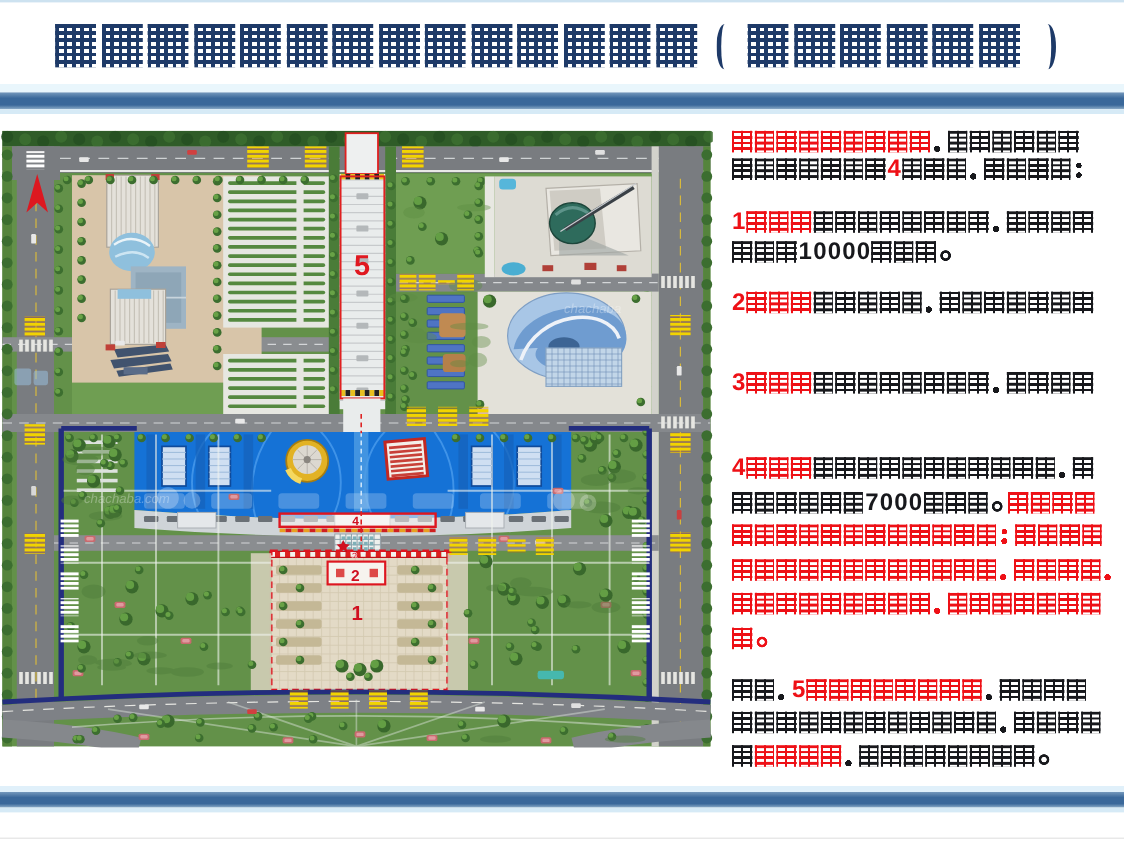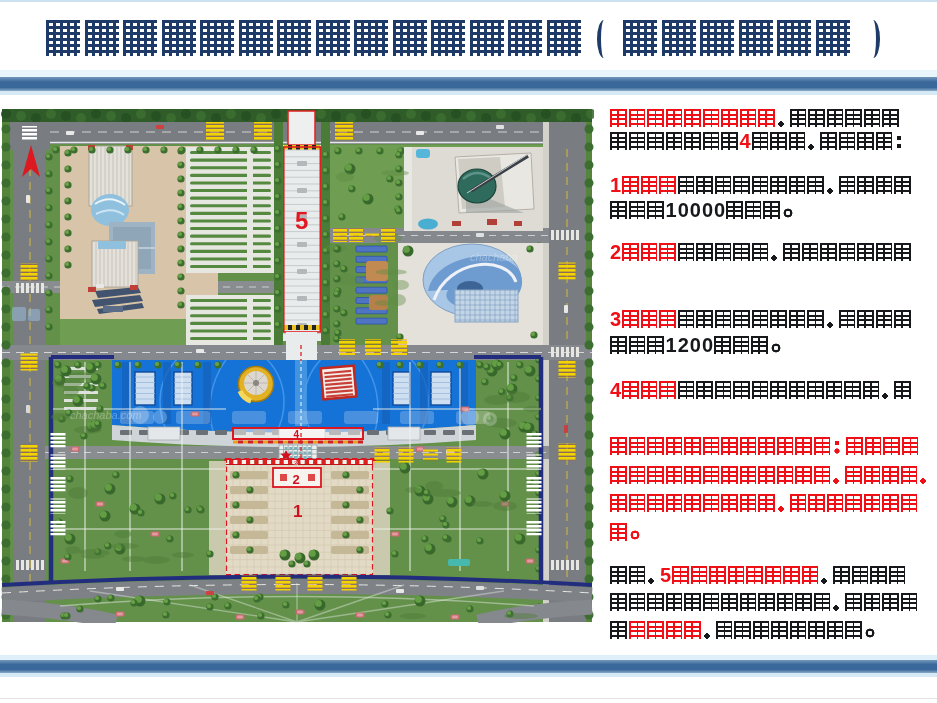--- a/index.html
+++ b/index.html
@@ -1182,22 +1182,22 @@
         <rect x="28" y="200" width="12" height="12" rx="2"></rect>
       </g>
 </svg>
 
 <div class="ln" style="left:610px;top:105px"><i class="r"></i><i class="r"></i><i class="r"></i><i class="r"></i><i class="r"></i><i class="r"></i><i class="r"></i><i class="r"></i><i class="r"></i><i class="ck"></i><i class="k"></i><i class="k"></i><i class="k"></i><i class="k"></i><i class="k"></i><i class="k"></i></div>
 <div class="ln" style="left:610px;top:128px"><i class="k"></i><i class="k"></i><i class="k"></i><i class="k"></i><i class="k"></i><i class="k"></i><i class="k"></i><b class="dr">4</b><i class="k"></i><i class="k"></i><i class="k"></i><i class="ck"></i><i class="k"></i><i class="k"></i><i class="k"></i><i class="k"></i><i class="jk"></i></div>
 <div class="ln" style="left:610px;top:172px"><b class="dr">1</b><i class="r"></i><i class="r"></i><i class="r"></i><i class="k"></i><i class="k"></i><i class="k"></i><i class="k"></i><i class="k"></i><i class="k"></i><i class="k"></i><i class="k"></i><i class="ck"></i><i class="k"></i><i class="k"></i><i class="k"></i><i class="k"></i></div>
 <div class="ln" style="left:610px;top:197px"><i class="k"></i><i class="k"></i><i class="k"></i><b class="dk">1</b><b class="dk">0</b><b class="dk">0</b><b class="dk">0</b><b class="dk">0</b><i class="k"></i><i class="k"></i><i class="k"></i><i class="ok"></i></div>
 <div class="ln" style="left:610px;top:239px"><b class="dr">2</b><i class="r"></i><i class="r"></i><i class="r"></i><i class="k"></i><i class="k"></i><i class="k"></i><i class="k"></i><i class="k"></i><i class="ck"></i><i class="k"></i><i class="k"></i><i class="k"></i><i class="k"></i><i class="k"></i><i class="k"></i><i class="k"></i></div>
 <div class="ln" style="left:610px;top:306px"><b class="dr">3</b><i class="r"></i><i class="r"></i><i class="r"></i><i class="k"></i><i class="k"></i><i class="k"></i><i class="k"></i><i class="k"></i><i class="k"></i><i class="k"></i><i class="k"></i><i class="ck"></i><i class="k"></i><i class="k"></i><i class="k"></i><i class="k"></i></div>
-<div class="ln" style="left:610px;top:332px"><i class="k"></i><i class="k"></i><i class="k"></i><b class="dk">1</b><b class="dk">2</b><b class="dk">0</b><b class="dk">0</b><i class="k"></i><i class="k"></i><i class="k"></i><i class="ok"></i></div>
 <div class="ln" style="left:610px;top:377px"><b class="dr">4</b><i class="r"></i><i class="r"></i><i class="r"></i><i class="k"></i><i class="k"></i><i class="k"></i><i class="k"></i><i class="k"></i><i class="k"></i><i class="k"></i><i class="k"></i><i class="k"></i><i class="k"></i><i class="k"></i><i class="ck"></i><i class="k"></i></div>
+<div class="ln" style="left:610px;top:406px"><i class="k"></i><i class="k"></i><i class="k"></i><i class="k"></i><i class="k"></i><i class="k"></i><b class="dk">7</b><b class="dk">0</b><b class="dk">0</b><b class="dk">0</b><i class="k"></i><i class="k"></i><i class="k"></i><i class="ok"></i><i class="r"></i><i class="r"></i><i class="r"></i><i class="r"></i></div>
 <div class="ln" style="left:610px;top:433px"><i class="r"></i><i class="r"></i><i class="r"></i><i class="r"></i><i class="r"></i><i class="r"></i><i class="r"></i><i class="r"></i><i class="r"></i><i class="r"></i><i class="r"></i><i class="r"></i><i class="sr"></i><i class="r"></i><i class="r"></i><i class="r"></i><i class="r"></i></div>
 <div class="ln" style="left:610px;top:462px"><i class="r"></i><i class="r"></i><i class="r"></i><i class="r"></i><i class="r"></i><i class="r"></i><i class="r"></i><i class="r"></i><i class="r"></i><i class="r"></i><i class="r"></i><i class="r"></i><i class="cr"></i><i class="r"></i><i class="r"></i><i class="r"></i><i class="r"></i><i class="cr"></i></div>
 <div class="ln" style="left:610px;top:490px"><i class="r"></i><i class="r"></i><i class="r"></i><i class="r"></i><i class="r"></i><i class="r"></i><i class="r"></i><i class="r"></i><i class="r"></i><i class="cr"></i><i class="r"></i><i class="r"></i><i class="r"></i><i class="r"></i><i class="r"></i><i class="r"></i><i class="r"></i></div>
 <div class="ln" style="left:610px;top:519px"><i class="r"></i><i class="orr"></i></div>
 <div class="ln" style="left:610px;top:562px"><i class="k"></i><i class="k"></i><i class="ck"></i><b class="dr">5</b><i class="r"></i><i class="r"></i><i class="r"></i><i class="r"></i><i class="r"></i><i class="r"></i><i class="r"></i><i class="r"></i><i class="ck"></i><i class="k"></i><i class="k"></i><i class="k"></i><i class="k"></i></div>
 <div class="ln" style="left:610px;top:589px"><i class="k"></i><i class="k"></i><i class="k"></i><i class="k"></i><i class="k"></i><i class="k"></i><i class="k"></i><i class="k"></i><i class="k"></i><i class="k"></i><i class="k"></i><i class="k"></i><i class="ck"></i><i class="k"></i><i class="k"></i><i class="k"></i><i class="k"></i></div>
 <div class="ln" style="left:610px;top:617px"><i class="k"></i><i class="r"></i><i class="r"></i><i class="r"></i><i class="r"></i><i class="ck"></i><i class="k"></i><i class="k"></i><i class="k"></i><i class="k"></i><i class="k"></i><i class="k"></i><i class="k"></i><i class="k"></i><i class="ok"></i></div>
 <div class="abs" style="left:0;top:655px;width:937px;height:5px;background:#e0f0fa"></div>
 <div class="abs" style="left:0;top:660px;width:937px;height:13px;background:linear-gradient(180deg,#7498bc,#3a689a 35%,#3a689a 75%,#8cacc8)"></div>
 <div class="abs" style="left:0;top:673px;width:937px;height:4px;background:#d6eaf6"></div>

